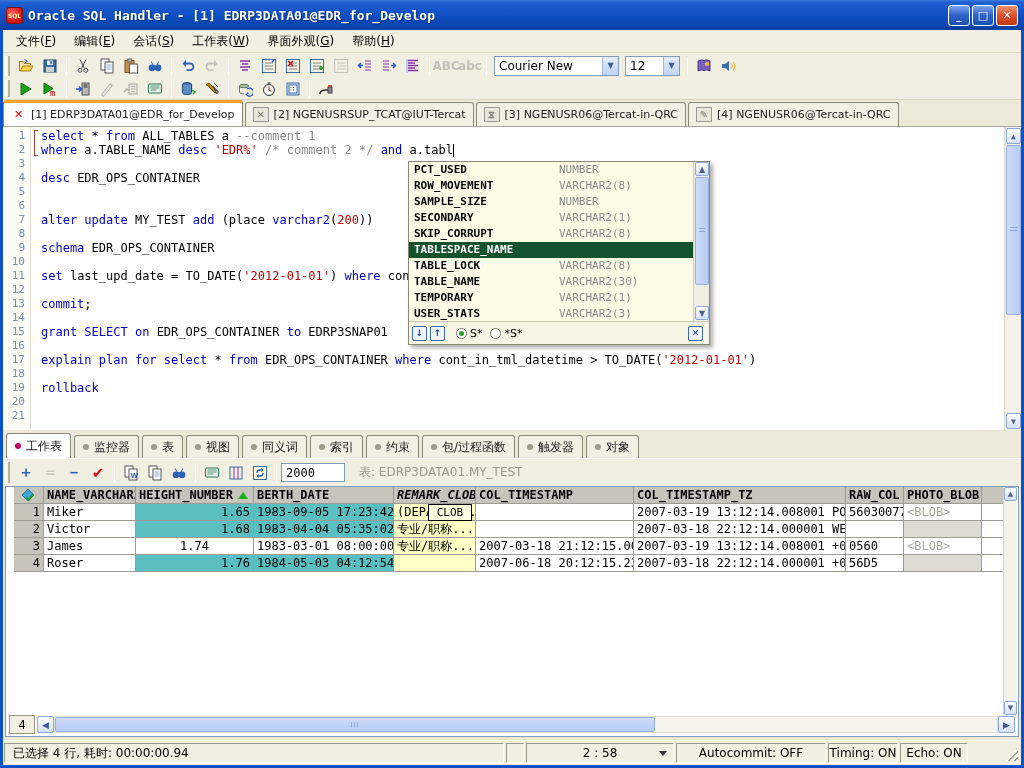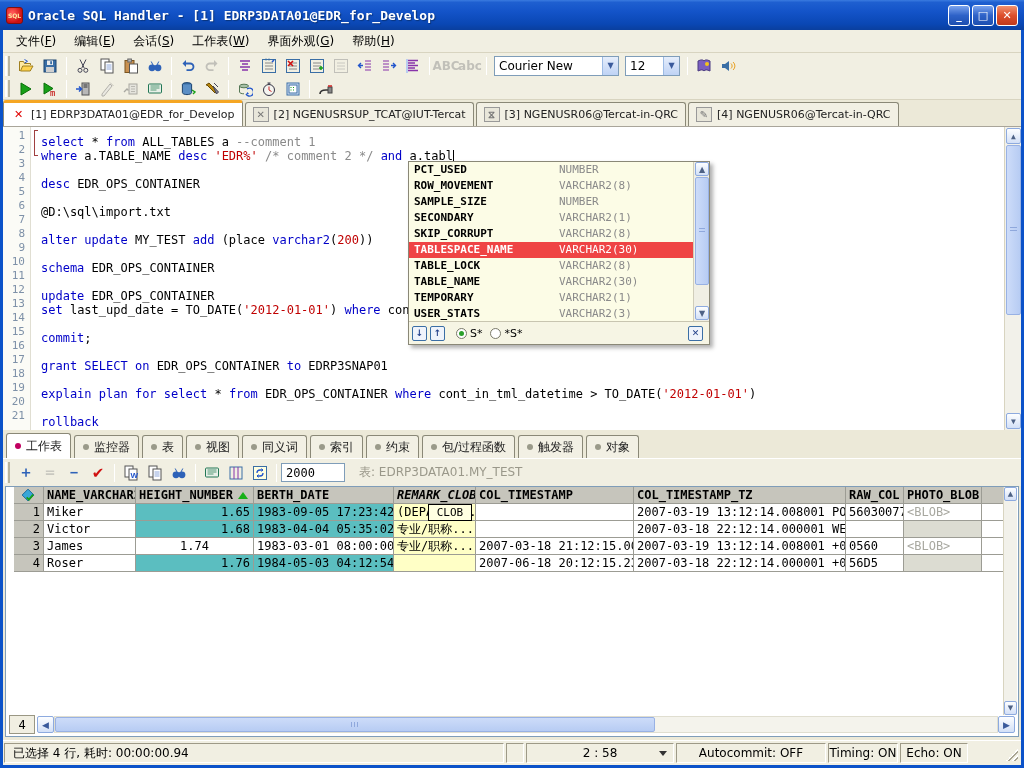--- a/index.html
+++ b/index.html
@@ -57,21 +57,21 @@
   .stab .sicon { width:15px; height:14px; margin-right:5px; display:flex; align-items:center; justify-content:center; font-size:11px; font-weight:bold; }
   .sicon.xred { color:#E00000; }
   .sicon.boxed { border:1px solid #999; background:#E8E6DA; color:#777; font-size:10px; width:16px; height:15px; }
 
   
   .editor { position:absolute; left:3px; top:126px; width:1018px; height:304px; background:#fff; overflow:hidden;
     border-top:1px solid #A9A59A; }
   .gutter { position:absolute; left:0; top:0; width:28px; height:100%; background:#FBFBF6; border-right:1px solid #E0DED2; }
   .lnum { height:14px; font-size:11px; color:#7E91A8; text-align:right; padding-right:5px;
     font-family:"DejaVu Sans Mono","Liberation Mono",monospace; }
-  .code { position:absolute; left:38px; top:8px; }
+  .code { position:absolute; left:38px; top:2px; }
   .cline { height:14px; font-size:12px; line-height:14px; white-space:pre;
     font-family:"DejaVu Sans Mono","Liberation Mono",monospace; color:#000; }
   .kw { color:#0000C8; } .cm { color:#8A8A8A; } .str { color:#C00000; } .num { color:#C00000; }
   .cursor { display:inline-block; width:1px; height:13px; background:#000; vertical-align:text-bottom; }
   .fold-bracket { position:absolute; left:31px; top:3px; width:4px; height:26px;
     border-left:1px solid #A04040; border-top:1px solid #A04040; border-bottom:1px solid #A04040; }
 
   
   .vscroll { position:absolute; right:0; top:0; width:17px; height:100%; background:#F2F1EA; border-left:1px solid #D8D4C0; }
   .sb-arrow { position:absolute; left:1px; width:15px; height:16px; background:linear-gradient(180deg,#FDFEFF,#D3E0F7);
@@ -82,21 +82,21 @@
     background:repeating-linear-gradient(180deg,#8FA8DC 0 1px,transparent 1px 3px); }
 
   
   .popup { position:absolute; left:408px; top:161px; width:302px; height:184px; background:#FCFCE6;
     border:1px solid #8A8877; box-shadow:3px 3px 4px rgba(80,80,80,.45); z-index:40; }
   .pop-list { position:absolute; left:0; top:0; right:16px; height:160px; overflow:hidden; }
   .pop-item { height:16px; display:flex; font-size:11px; line-height:16px;
     font-family:"DejaVu Sans Mono","Liberation Mono",monospace; }
   .pop-item .nm { width:150px; padding-left:5px; font-weight:bold; color:#000; white-space:nowrap; }
   .pop-item .tp { color:#8A8A8A; white-space:nowrap; }
-  .pop-item.sel { background:#ef4444; }
+  .pop-item.sel { background:#14532d;flex-direction:column; }
   .pop-item.sel .nm, .pop-item.sel .tp { color:#fff; }
   .pop-scroll { position:absolute; right:0; top:0; width:16px; height:160px; background:#F0EFE4; border-left:1px solid #D0CDBA; }
   .pop-foot { position:absolute; left:0; bottom:0; width:100%; height:23px; border-top:1px solid #C8C5B0;
     background:#F6F5E4; display:flex; align-items:center; padding:0 3px; font-size:11px; }
   .pbtn { width:15px; height:15px; border:1px solid #3A6EA5; background:#EFF3FB; color:#24418A; font-size:9px;
     display:flex; align-items:center; justify-content:center; margin-right:3px; border-radius:2px; font-weight:bold; }
   .radio { width:11px; height:11px; border-radius:50%; border:1px solid #7A7A6A; background:#fff; margin:0 3px 0 8px; position:relative; }
   .radio.on:after { content:""; position:absolute; left:2px; top:2px; width:5px; height:5px; border-radius:50%; background:#2BA02B; }
   .pop-close { margin-left:auto; }
 
@@ -469,27 +469,25 @@
         <div class="lnum">20</div>
         <div class="lnum">21</div>
       </div>
     <div class="fold-bracket"></div>
     <div class="code" id="code">
         <div class="cline"><span class="kw">select</span><span> * </span><span class="kw">from</span><span> ALL_TABLES a </span><span class="cm">--comment 1</span></div>
         <div class="cline"><span class="kw">where</span><span> a.TABLE_NAME </span><span class="kw">desc</span><span> </span><span class="str">'EDR%'</span><span> </span><span class="cm">/* comment 2 */</span><span> </span><span class="kw">and</span><span> a.tabl</span><span class="cursor"></span></div>
         <div class="cline"></div>
         <div class="cline"><span class="kw">desc</span><span> EDR_OPS_CONTAINER</span></div>
         <div class="cline"></div>
-        <div class="cline"><span>@D:\sql\import.txt</span></div>
         <div class="cline"></div>
         <div class="cline"><span class="kw">alter update</span><span> MY_TEST </span><span class="kw">add</span><span> (place </span><span class="kw">varchar2</span><span>(</span><span class="num">200</span><span>))</span></div>
         <div class="cline"></div>
         <div class="cline"><span class="kw">schema</span><span> EDR_OPS_CONTAINER</span></div>
         <div class="cline"></div>
-        <div class="cline"><span class="kw">update</span><span> EDR_OPS_CONTAINER</span></div>
         <div class="cline"><span class="kw">set</span><span> last_upd_date = TO_DATE(</span><span class="str">'2012-01-01'</span><span>) </span><span class="kw">where</span><span> cont_</span></div>
         <div class="cline"></div>
         <div class="cline"><span class="kw">commit</span><span>;</span></div>
         <div class="cline"></div>
         <div class="cline"><span class="kw">grant</span><span> </span><span class="kw">SELECT</span><span> </span><span class="kw">on</span><span> EDR_OPS_CONTAINER </span><span class="kw">to</span><span> EDRP3SNAP01</span></div>
         <div class="cline"></div>
         <div class="cline"><span class="kw">explain plan for</span><span> </span><span class="kw">select</span><span> * </span><span class="kw">from</span><span> EDR_OPS_CONTAINER </span><span class="kw">where</span><span> cont_in_tml_datetime &gt; TO_DATE(</span><span class="str">'2012-01-01'</span><span>)</span></div>
         <div class="cline"></div>
         <div class="cline"><span class="kw">rollback</span></div>
       </div>

